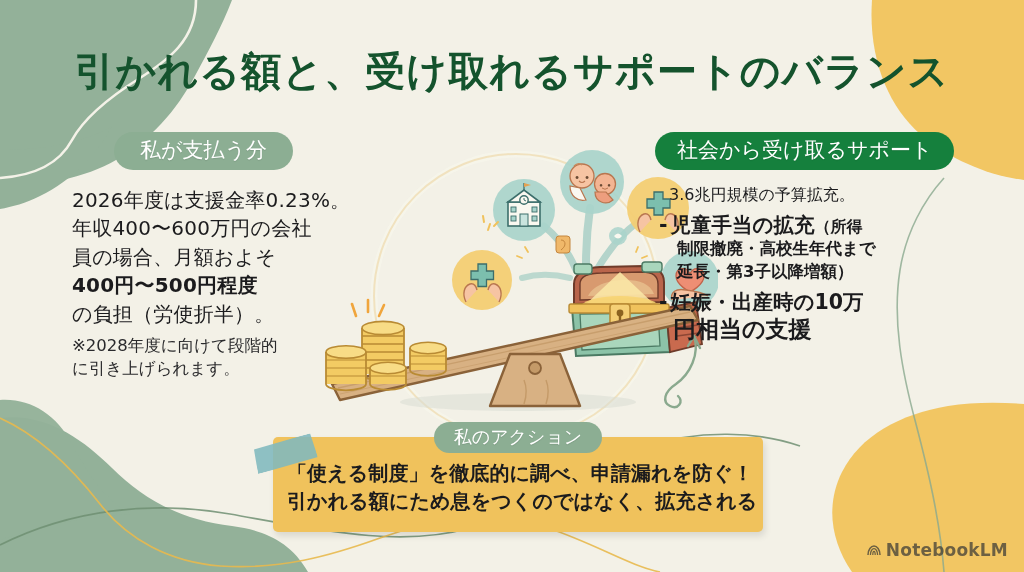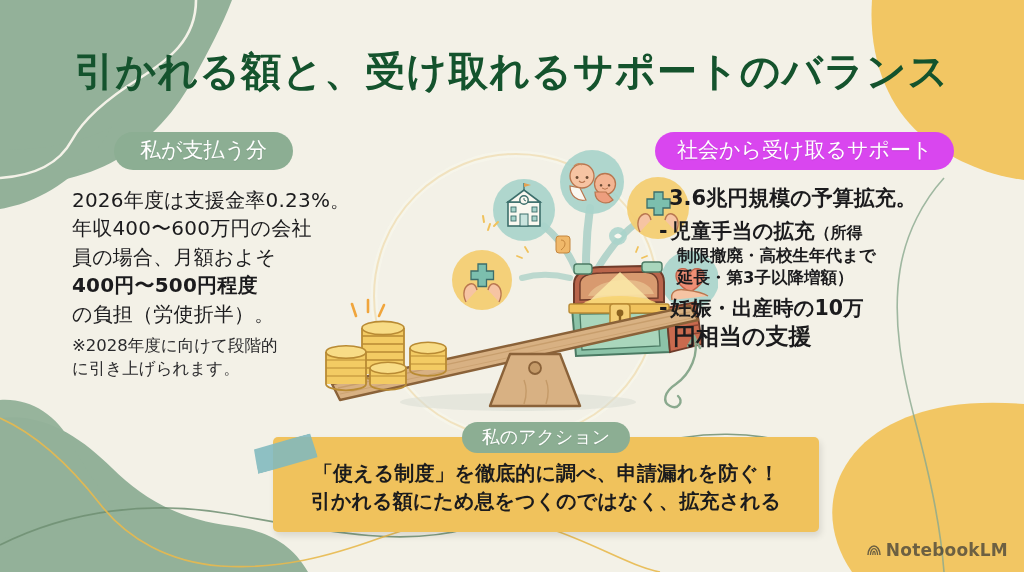--- a/index.html
+++ b/index.html
@@ -38,21 +38,21 @@
   .pill {
     display:inline-block;
     color:#FFFFFF;
     font-weight:400;
     border-radius:999px;
     line-height:1;
     white-space:nowrap;
     text-shadow:0 1px 1px rgba(0,0,0,.10);
   }
   .pill-sage   { background:#8CAE93; }
-  .pill-terra  { background:#d946ef; }
+  .pill-terra  { background:#15803d; }
 
   
   .col-left {
     position:absolute;
     left:72px; top:132px;
     width:282px;
     z-index:6;
   }
   .col-left .pill {
     font-size:21px;
@@ -85,22 +85,22 @@
   }
   .col-right .pill {
     font-size:21px;
     padding:8px 22px 9px;
   }
   .body-right {
     margin-top:15px;
     color:#1B1B1D;
   }
   .lead {
-    font-size:21px;
-    font-weight:700;
+    font-size:16px;
+    font-weight:400;
     line-height:1.3;
     padding-left:14px;
     white-space:nowrap;
   }
   .bullet { margin-top:6px; padding-left:4px; }
   .bullet .head {
     font-size:20.5px;
     font-weight:700;
     line-height:1.3;
     white-space:nowrap;
@@ -129,21 +129,21 @@
     left:-19px; top:3px;
     width:62px; height:27px;
     background:#7FB8BE;
     opacity:.88;
     transform:rotate(-14deg);
     clip-path:polygon(3% 8%, 97% 0%, 100% 92%, 0% 100%);
     z-index:2;
   }
   .action-box {
     position:relative;
-    width:546px;
+    width:490px;
     background:#F0C25C;
     border-radius:5px;
     padding:22px 14px 16px;
     text-align:center;
     box-shadow:2px 4px 7px rgba(0,0,0,.11);
     z-index:1;
   }
   .action-pill-holder {
     position:absolute;
     left:0; right:0; top:-15px;

